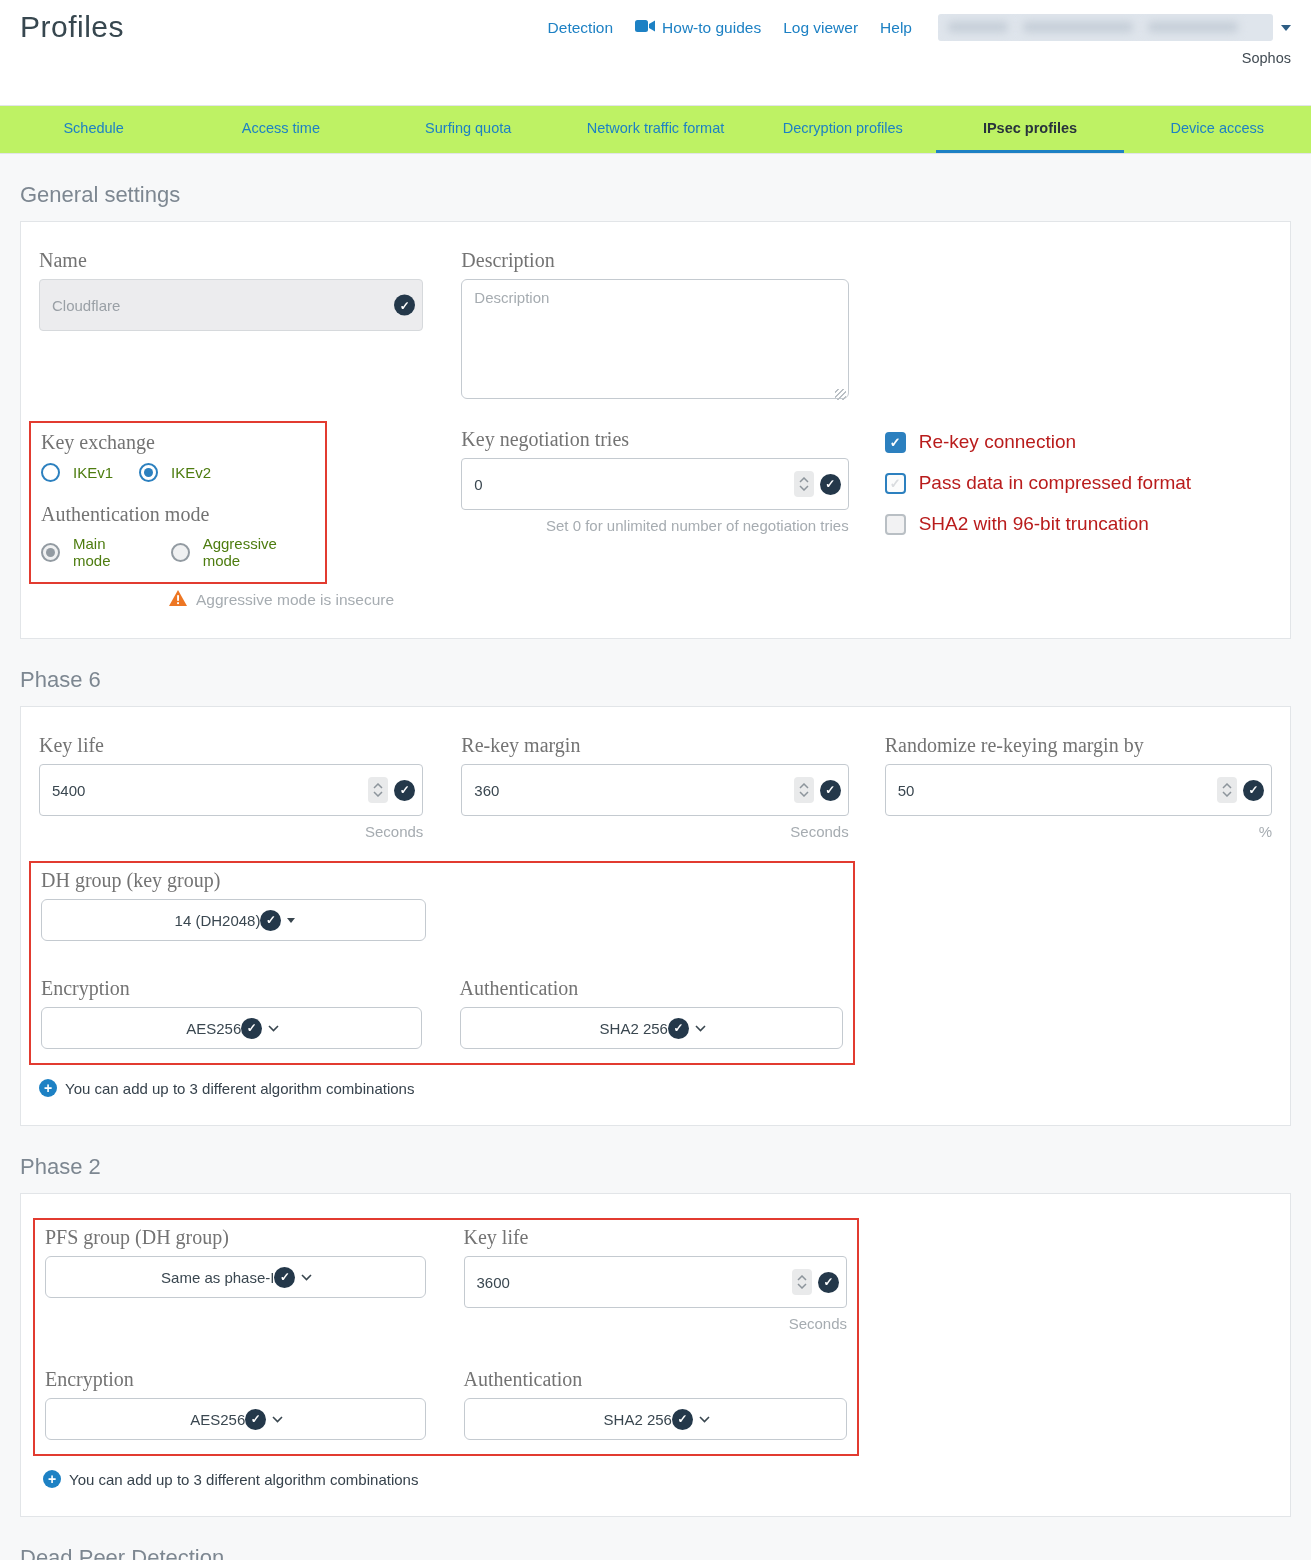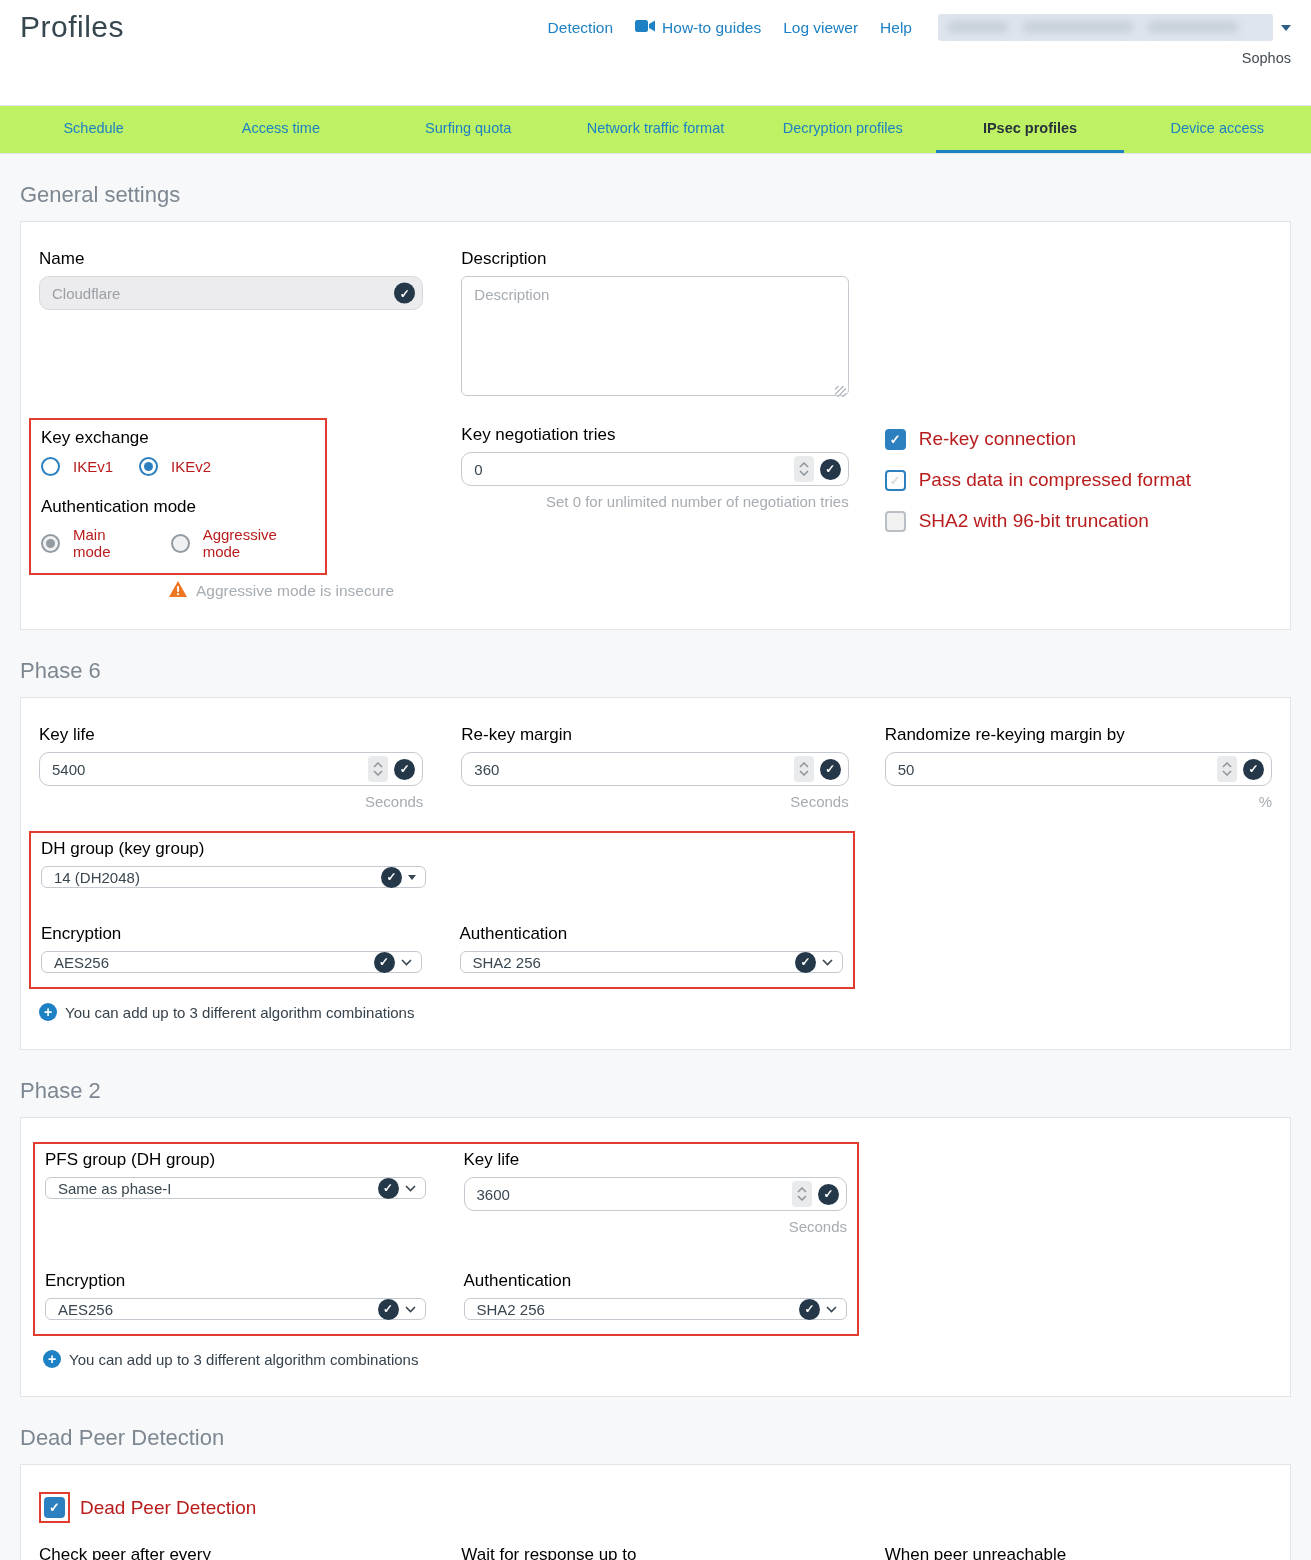--- a/index.html
+++ b/index.html
@@ -27,56 +27,56 @@
   .tab { flex:1; display:flex; align-items:center; justify-content:center; font-size:14.5px; color:#1d81c4; cursor:pointer; border-bottom:3px solid transparent; }
   .tab.active { color:#28333c; font-weight:700; border-bottom-color:#1d81c4; }
   
   main { padding:0 20px; }
   h2.sec { font-size:22px; font-weight:400; color:#7d8791; margin:28px 0 13px 0; }
   .card { background:#fff; border:1px solid #e2e5e8; padding:27px 18px 28px 18px; }
   .row { display:flex; align-items:flex-start; }
   .c1 { width:385px; }
   .c2 { width:388px; margin-left:38px; }
   .c3 { width:388px; margin-left:36px; }
-  .lbl { font-size:17px; color:#000000; margin-bottom:7px; }
+  .lbl { font-size:20px; color:#737373; margin-bottom:7px;font-family:Liberation Serif, serif; }
   
   .iwrap { position:relative; }
   .tinput {
-    width:100%; height:34px; border:1px solid #c4cad0; border-radius:10px;
+    width:100%; height:52px; border:1px solid #c4cad0; border-radius:4px;
     padding:0 66px 0 12px; font-size:15px; color:#3a4750; background:#fff; outline:none;
     font-family:"Liberation Sans",sans-serif;
   }
   .tinput.gray { background:#ececee; border-color:#d6d9dc; color:#9aa0a6; }
   .icons { position:absolute; right:8px; top:50%; transform:translateY(-50%); display:flex; align-items:center; gap:6px; }
   .stepper { width:20px; height:26px; background:#e9eaeb; border-radius:4px; display:flex; flex-direction:column; align-items:center; justify-content:center; gap:2px; cursor:pointer; }
   .chk-circle { width:21px; height:21px; border-radius:50%; background:#24384a; color:#fff; font-size:12px; font-weight:bold; display:flex; align-items:center; justify-content:center; flex:none; }
   .unit { text-align:right; color:#a6acb1; font-size:15px; margin-top:7px; }
   .hint { text-align:right; color:#a6acb1; font-size:15px; margin-top:7px; }
   textarea.desc {
     width:100%; height:120px; border:1px solid #c4cad0; border-radius:6px;
     padding:9px 12px; font-size:15px; color:#3a4750; resize:none; outline:none;
     font-family:"Liberation Sans",sans-serif;
   }
   textarea.desc::placeholder { color:#a6acb1; }
   .ta-wrap { position:relative; }
   .ta-grip { position:absolute; right:3px; bottom:3px; width:11px; height:11px;
     background:repeating-linear-gradient(135deg, transparent 0 2px, #b9bfc4 2px 3.5px); }
   
-  .select { height:22px; border:1px solid #c4cad0; border-radius:6px; background:#fff; display:flex; align-items:center; justify-content:space-between; padding:0 9px 0 12px; cursor:pointer; }
+  .select { height:42px; border:1px solid #c4cad0; border-radius:6px; background:#fff; display:flex; align-items:center; justify-content:center; padding:0 9px 0 12px; cursor:pointer; }
   .select .val { font-size:15px; color:#3a4750; }
   .select .sic { display:flex; align-items:center; gap:6px; }
   .tri-dn { width:0; height:0; border-left:4px solid transparent; border-right:4px solid transparent; border-top:5px solid #39464f; }
   
   .radio-row { display:flex; align-items:center; margin-top:9px; }
   .radio { display:flex; align-items:center; gap:13px; cursor:pointer; margin-right:26px; }
   .rdot { width:19px; height:19px; border-radius:50%; border:2px solid #2c80bf; background:#fff; position:relative; flex:none; }
   .rdot.on::after { content:""; position:absolute; inset:3px; border-radius:50%; background:#2c80bf; }
   .rdot.dis { border-color:#939ba2; background:#f0f1f2; }
   .rdot.dis.on::after { background:#939ba2; }
-  .rlabel { font-size:15px; color:#b91c1c; }
+  .rlabel { font-size:15px; color:#4d7c0f; }
   
   .cbrow { display:flex; align-items:center; gap:13px; margin-bottom:19px; cursor:pointer; }
   .cbrow:last-child { margin-bottom:0; }
   .cbox { width:21px; height:21px; border-radius:4px; display:flex; align-items:center; justify-content:center; font-size:13px; font-weight:bold; flex:none; }
   .cbox.checked { background:#2c80bf; border:2px solid #2c80bf; color:#fff; }
   .cbox.blue-empty { background:#fbfcfc; border:2px solid #2c80bf; color:#d9dcdf; }
   .cbox.gray-empty { background:#f2f2f3; border:2px solid #b9bfc4; color:transparent; }
   .cblabel { font-size:19px; color:#b91c1c; }
   
   .hl { border:2px solid #e23b30; }

